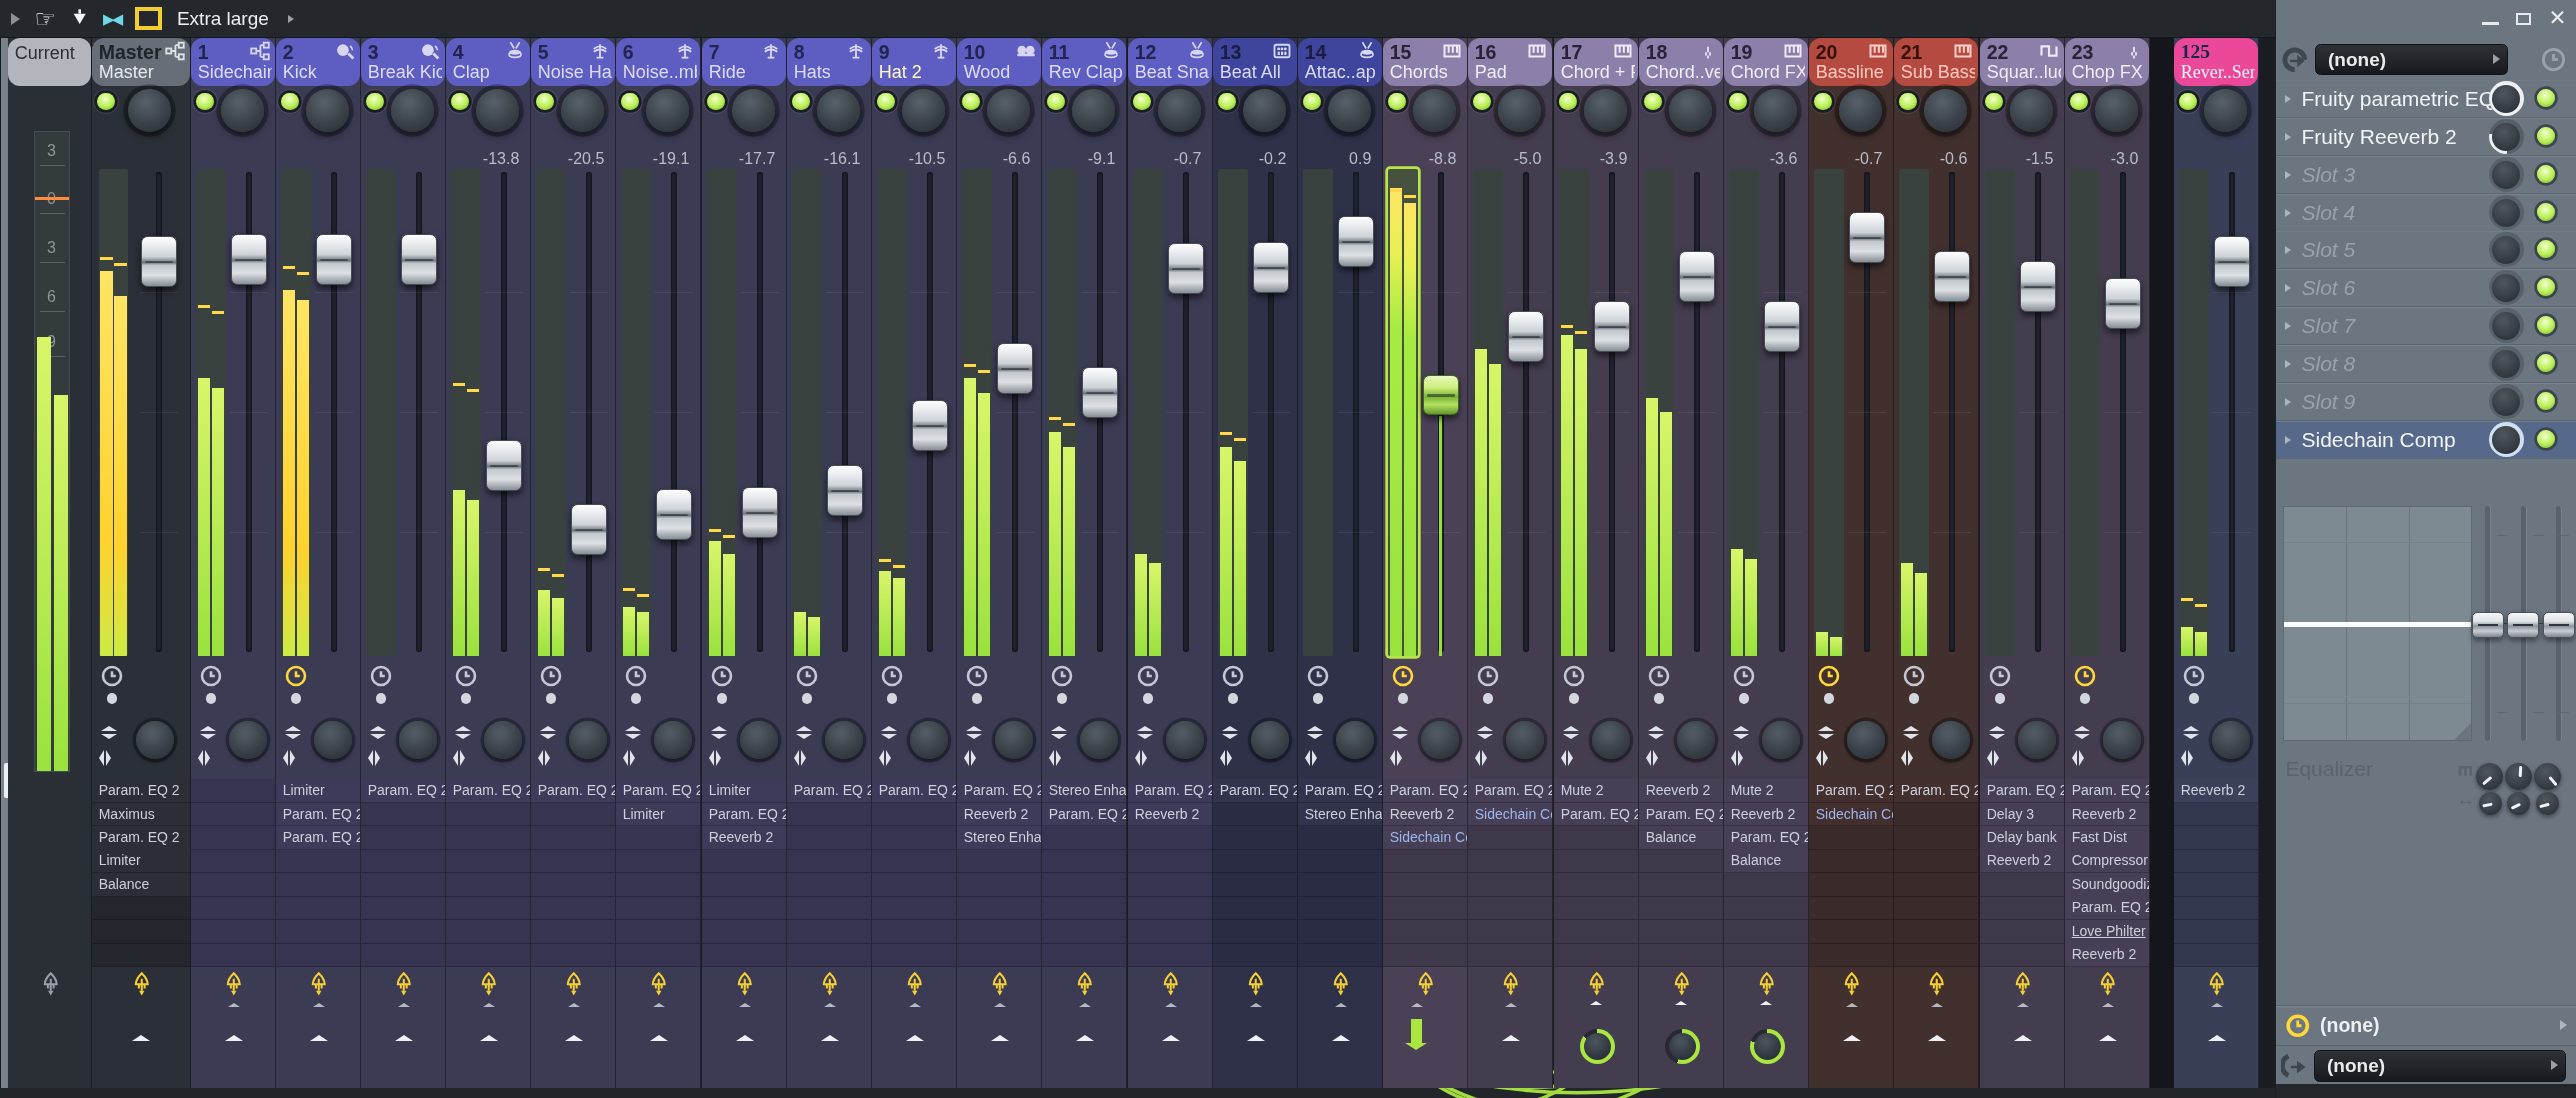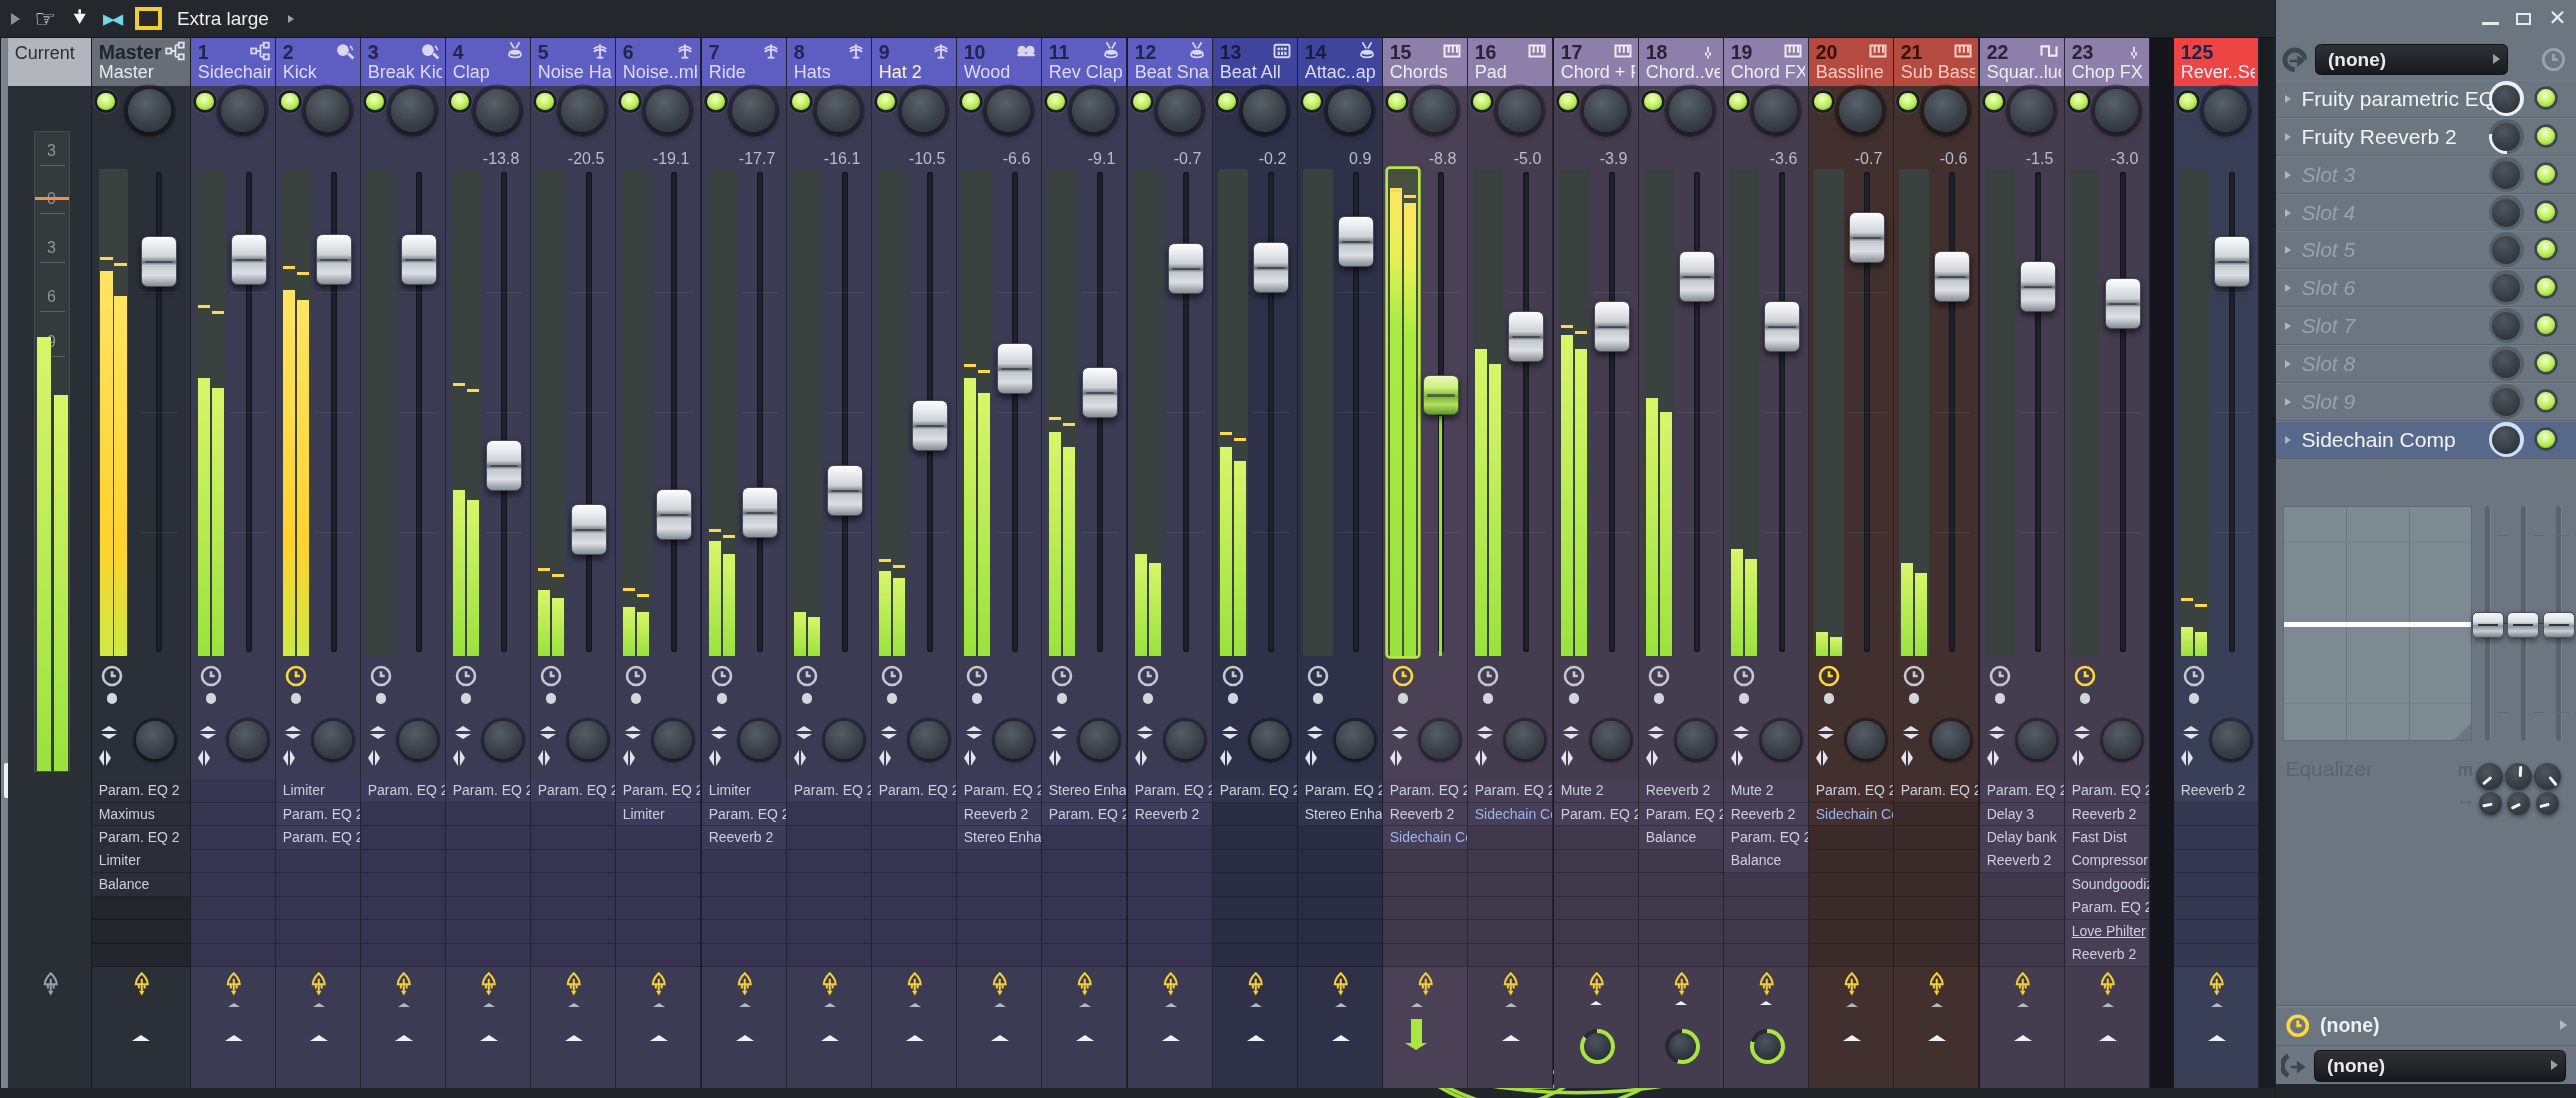--- a/index.html
+++ b/index.html
@@ -11,21 +11,21 @@
   .tb-caret{width:0;height:0;border-left:9.4px solid #8a9097;border-top:6px solid transparent;border-bottom:6px solid transparent;}
   .tb-hand{font-size:24px;color:#f4f6f8;line-height:1;}
   .tb-xfade{font-size:14.8px;color:#6fd8e8;letter-spacing:-2.7px;}
   .tb-square{width:19px;height:14.8px;border:4.7px solid #f2cf2e;background:transparent;}
   .tb-label{font-size:19px;color:#eceef0;}
   .tb-arrow{width:0;height:0;border-left:6.7px solid #9aa0a7;border-top:4.7px solid transparent;border-bottom:4.7px solid transparent;margin-left:4px;}
   
   #mixer{position:absolute;left:0;top:38px;width:2275px;height:1050px;}
   #leftedge{position:absolute;left:0;top:38px;width:8px;height:1050px;background:#272b31;}
   .chan{position:absolute;top:38px;height:1050px;box-sizing:border-box;border-right:0.7px solid rgba(0,0,0,.4);}
-  .chead{position:absolute;left:0;top:0;width:100%;height:48px;box-sizing:border-box;padding:2.7px 5.4px 0 6.7px;}
+  .chead{position:absolute;left:0;top:0;width:100%;height:48px;box-sizing:border-box;padding:2.7px 5.4px 0 6.7px;border-radius:12px;}
   .cnum{font-size:19.5px;font-weight:bold;}
   .cicon{position:absolute;right:5.4px;top:3.4px;width:20px;height:20px;}
   .cicon svg{width:100%;height:100%;}
   .cname{position:absolute;left:6.7px;top:24px;font-size:18px;white-space:nowrap;overflow:hidden;width:calc(100% - 9.4px);}
   .led{position:absolute;width:17.4px;height:17.4px;border-radius:50%;
     background:radial-gradient(circle at 45% 35%,#f2ffc8,#b7ef52 55%,#6fa32b);
     box-shadow:0 0 0 2.7px #1a1d22,0 0 0 4px rgba(255,255,255,.08);}
   .bigknob{position:absolute;border-radius:50%;
     background:radial-gradient(circle at 42% 32%,#58616a,#3a4149 55%,#272c33);
     box-shadow:0 0 0 4.7px rgba(0,0,0,.30),0 4px 8px rgba(0,0,0,.45);}
@@ -1765,21 +1765,21 @@
       <div class="plugw" style="left: 32px; top: 934px;"><svg viewBox="0 0 24 30">
           <path d="M12 1.5 C16 5.5 19 9.5 19 14.5 L5 14.5 C5 9.5 8 5.5 12 1.5 Z" fill="none" stroke="#f5cf33" stroke-width="2.4"></path>
           <path d="M12 8 V22 M8.6 14.5 V19.5 M15.4 14.5 V19.5" stroke="#f5cf33" stroke-width="2.4" fill="none"></path>
           <path d="M8.8 22 H15.2 L12 27.5 Z" fill="#f5cf33"></path>
         </svg></div>
       <div class="tri" style="position: absolute; left: 37px; top: 965px; border-left: 6px solid transparent; border-right: 6px solid transparent; border-bottom: 4px solid rgba(223, 227, 234, 0.75);"></div>
       <div class="tri" style="position: absolute; left: 34px; top: 997px; border-left: 9.4px solid transparent; border-right: 9.4px solid transparent; border-bottom: 6px solid rgb(238, 241, 246);"></div>
     </div>
     <div id="gapcol" style="left: 2150px; width: 23.5px;"></div>
     <div class="chan" style="left: 2174px; width: 85px; background: rgb(57, 63, 87);">
-      <div class="chead" style="background: #ef4444;">
+      <div class="chead" style="background: #ec4899; font-family: Liberation Serif, serif;">
         <div class="cnum" style="color: rgb(23, 38, 76);">125</div>
         <div class="cname" style="color: rgb(234, 240, 252);">Rever..Send</div>
       </div>
       <div class="led" style="left: 5.4px; top: 55px;"></div>
       <div class="bigknob" style="left: 29.5px; top: 51px; width: 43px; height: 43px;"></div>
       <div class="meter" style="left: 5.4px;">
         <div class="mbar" style="left: 1.3px; height: 29.5px; background: linear-gradient(rgb(217, 245, 106), rgb(154, 226, 62));"></div>
         <div class="mbar" style="left: 15.4px; height: 24px; background: linear-gradient(rgb(217, 245, 106), rgb(154, 226, 62));"></div>
         <div class="mpeak" style="left: 1.3px; top: 429px;"></div>
         <div class="mpeak" style="left: 15.4px; top: 435px;"></div>

